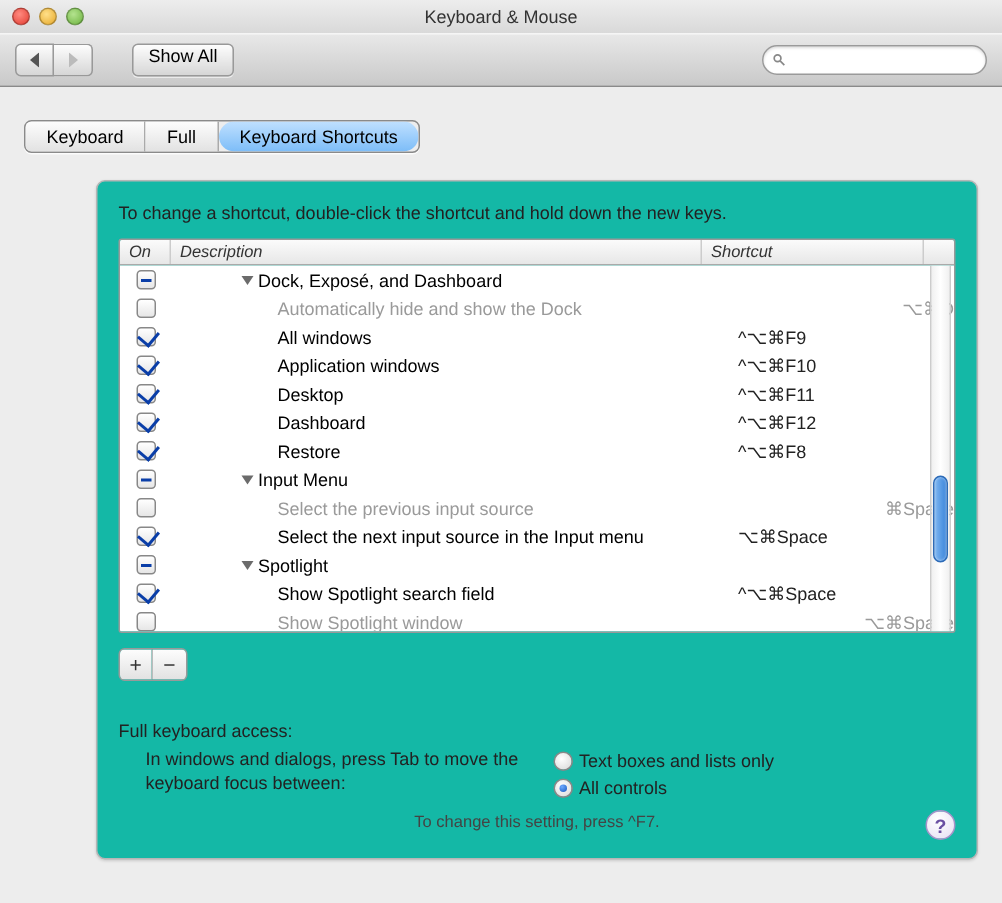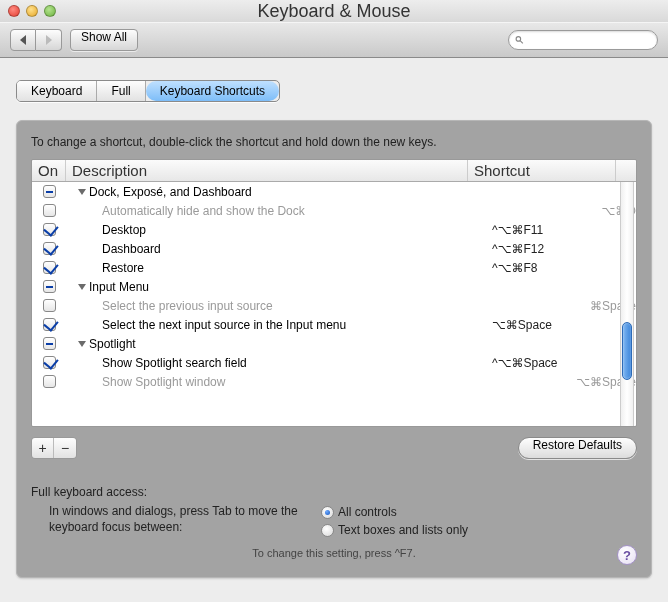--- a/index.html
+++ b/index.html
@@ -4,57 +4,57 @@
 <style>
   * { box-sizing: border-box; margin: 0; padding: 0; font-family: "Lucida Grande", "Helvetica Neue", Arial, sans-serif; }
   body { width: 668px; height: 602px; background: #ededed; overflow: hidden; }
 
   .titlebar { height: 22px; display: flex; align-items: center; position: relative; background: linear-gradient(#ededed,#d9d9d9); }
   .traffic { display: flex; gap: 6px; padding-left: 8px; }
   .tl { width: 12px; height: 12px; border-radius: 50%; border: 1px solid rgba(0,0,0,.25); }
   .red { background: radial-gradient(circle at 40% 35%, #ff8a80, #e33e32); }
   .yellow { background: radial-gradient(circle at 40% 35%, #ffe08a, #e6a82a); }
   .green { background: radial-gradient(circle at 40% 35%, #b4e38f, #6db33f); }
-  .win-title { position: absolute; left: 0; right: 0; text-align: center; font-size: 18px; color: #333; }
-
-  .toolbar { height: 36px; background: linear-gradient(#e8e8e8,#c9c9c9); border-top: 1px solid #f5f5f5; border-bottom: 1px solid #8a8a8a; display: flex; align-items: center; padding: 0 10px; gap: 8px; }
+  .win-title { position: absolute; left: 0; right: 0; text-align: center; font-size: 12px; color: #333; }
+
+  .toolbar { height: 36px; background: linear-gradient(#e8e8e8,#c9c9c9); border-top: 1px solid #f5f5f5; border-bottom: 1px solid #8a8a8a; display: flex; align-items: center; padding: 0 10px; gap: 26px; }
   .navseg { display: flex; }
   .navbtn { width: 26px; height: 22px; background: linear-gradient(#fdfdfd,#d6d6d6); border: 1px solid #999; display: flex; align-items: center; justify-content: center; }
   .navbtn:first-child { border-radius: 4px 0 0 4px; }
   .navbtn:last-child { border-radius: 0 4px 4px 0; border-left: none; }
   .navbtn svg { width: 8px; height: 10px; }
   .showall { height: 22px; padding: 0 10px; background: linear-gradient(#fdfdfd,#d6d6d6); border: 1px solid #999; border-radius: 4px; font-size: 12px; box-shadow: 0 1px 0 rgba(255,255,255,.6); }
   .toolbar .spacer { flex: 1; }
   .search { width: 150px; height: 20px; border-radius: 10px; border: 1px solid #9a9a9a; background: #fff; display: flex; align-items: center; padding: 0 6px; box-shadow: inset 0 1px 2px rgba(0,0,0,.15); }
   .search svg { width: 12px; height: 12px; fill: #888; margin-right: 4px; }
   .search input { flex: 1; border: none; outline: none; font-size: 11px; background: transparent; }
 
   .content { padding: 0 16px 16px; }
   .tabstrip { display: flex; justify-content: flex-start; margin-top: 22px; margin-bottom: 18px; }
   .tabs { display: flex; border: 1px solid #8a8a8a; border-radius: 5px; overflow: hidden; box-shadow: 0 1px 0 rgba(255,255,255,.8); }
   .tab { padding: 3px 14px; font-size: 12px; background: linear-gradient(#fdfdfd,#e2e2e2); border-right: 1px solid #aaa; cursor: default; }
   .tab:last-child { border-right: none; border-radius: 10px; }
   .tab.active { background: linear-gradient(#bfe0ff,#7dbdf8); color: #000; }
 
-  .pane { background: #a3a3a3; border: 1px solid #b6b6b6; border-radius: 6px; padding: 14px 14px 18px; box-shadow: 0 1px 2px rgba(0,0,0,.15); }
+  .pane { background: #14b8a6; border: 1px solid #b6b6b6; border-radius: 6px; padding: 14px 14px 18px; box-shadow: 0 1px 2px rgba(0,0,0,.15); margin-left: 48px; }
   .instr { font-size: 12px; color: #222; margin-bottom: 10px; }
 
   .tablewrap { border: 1px solid #999; border-radius: 2px; overflow: hidden; }
-  .thead { display: flex; background: linear-gradient(#fbfbfb,#e7e7e7); border-bottom: 1px solid #aaa; font-size: 15px; color: #333; }
+  .thead { display: flex; background: linear-gradient(#fbfbfb,#e7e7e7); border-bottom: 1px solid #aaa; font-size: 11px; color: #333; font-style: italic; }
   .th { padding: 2px 6px; border-right: 1px solid #ccc; }
   .th.on { width: 34px; }
   .th.desc { flex: 1; }
   .th.sc { width: 148px; }
   .th.sp { width: 20px; border-right: none; }
 
   .tbody { height: 244px; overflow: hidden; position: relative; background: #fff; }
   .scrollbar { position: absolute; right: 2px; top: 0; bottom: 0; width: 14px; background: linear-gradient(to right,#f0f0f0,#fff,#f0f0f0); border-left: 1px solid #ccc; border-right: 1px solid #ccc; }
   .thumb { position: absolute; left: 1px; right: 1px; top: 140px; height: 58px; border-radius: 6px; background: linear-gradient(to right,#7fb7f2,#3a84da); border: 1px solid #2d6bb7; box-shadow: inset 0 0 2px rgba(255,255,255,.6); }
 
-  .row { display: flex; align-items: center; height: 19px; font-size: 12px; }
+  .row { display: flex; align-items: center; height: 19px; font-size: 12px; gap: 35px; }
   .row .c-on { width: 34px; display: flex; justify-content: center; }
   .row .c-desc { flex: 1; display: flex; align-items: center; white-space: nowrap; overflow: hidden; }
   .row .c-sc { width: 148px; padding-left: 4px; color: #222; font-family: "Lucida Grande", Arial, sans-serif; }
   .row.disabled .c-desc, .row.disabled .c-sc { color: #9a9a9a; text-align: right; }
 
   .cb { width: 13px; height: 13px; border: 1px solid #888; border-radius: 3px; background: linear-gradient(#fff,#e6e6e6); position: relative; }
   .cb.checked::after { content: ""; position: absolute; left: 2px; top: -1px; width: 8px; height: 10px; border-right: 2px solid #0a3ea8; border-bottom: 2px solid #0a3ea8; transform: rotate(40deg); }
   .cb.mixed::after { content: ""; position: absolute; left: 2px; right: 2px; top: 5px; height: 2px; background: #0a3ea8; }
 
   .tri { width: 0; height: 0; border-left: 4px solid transparent; border-right: 4px solid transparent; border-top: 6px solid #6b6b6b; margin-right: 3px; }
@@ -153,20 +153,40 @@
               <span>Automatically hide and show the Dock</span>
             </div>
             <div class="c-sc">⌥⌘D</div>
           </div>
           <div class="row">
             <div class="c-on">
               <div class="cb checked"></div>
             </div>
             <div class="c-desc">
               <span class="indent" style="width: 36px;"></span>
+              <span>All windows</span>
+            </div>
+            <div class="c-sc">^⌥⌘F9</div>
+          </div>
+          <div class="row">
+            <div class="c-on">
+              <div class="cb checked"></div>
+            </div>
+            <div class="c-desc">
+              <span class="indent" style="width: 36px;"></span>
+              <span>Application windows</span>
+            </div>
+            <div class="c-sc">^⌥⌘F10</div>
+          </div>
+          <div class="row">
+            <div class="c-on">
+              <div class="cb checked"></div>
+            </div>
+            <div class="c-desc">
+              <span class="indent" style="width: 36px;"></span>
               <span>Desktop</span>
             </div>
             <div class="c-sc">^⌥⌘F11</div>
           </div>
           <div class="row">
             <div class="c-on">
               <div class="cb checked"></div>
             </div>
             <div class="c-desc">
               <span class="indent" style="width: 36px;"></span>
@@ -251,35 +271,34 @@
         </div>
       </div>
     </div>
 
     <div class="underbar">
       <div class="plusminus">
         <div class="pmb">+</div>
         <div class="pmb">−</div>
       </div>
       <div class="spacer"></div>
-      <div class="pushbtn">Restore Defaults</div>
     </div>
 
     <div class="access">
       <div>Full keyboard access:</div>
       <div class="access-row">
         <div class="access-left">In windows and dialogs, press Tab to move the keyboard focus between:</div>
         <div class="access-right">
           <div class="radio-row">
+            <div class="radio" id="r0"></div>
+            <span>Text boxes and lists only</span>
+          </div>
+          <div class="radio-row">
             <div class="radio sel" id="r1"></div>
             <span>All controls</span>
-          </div>
-          <div class="radio-row">
-            <div class="radio" id="r0"></div>
-            <span>Text boxes and lists only</span>
           </div>
         </div>
       </div>
       <div class="hint">
         <span>To change this setting, press ^F7.</span>
         <div class="helpbtn">?</div>
       </div>
     </div>
   </div>
 </div>

